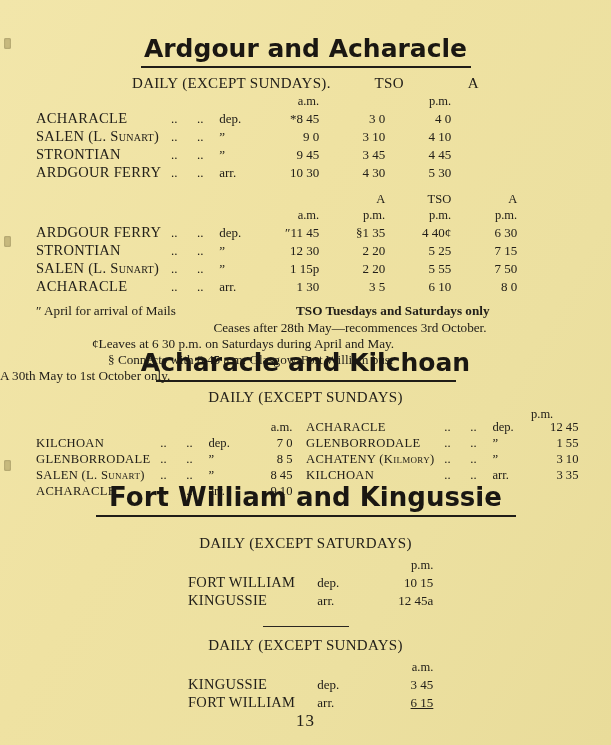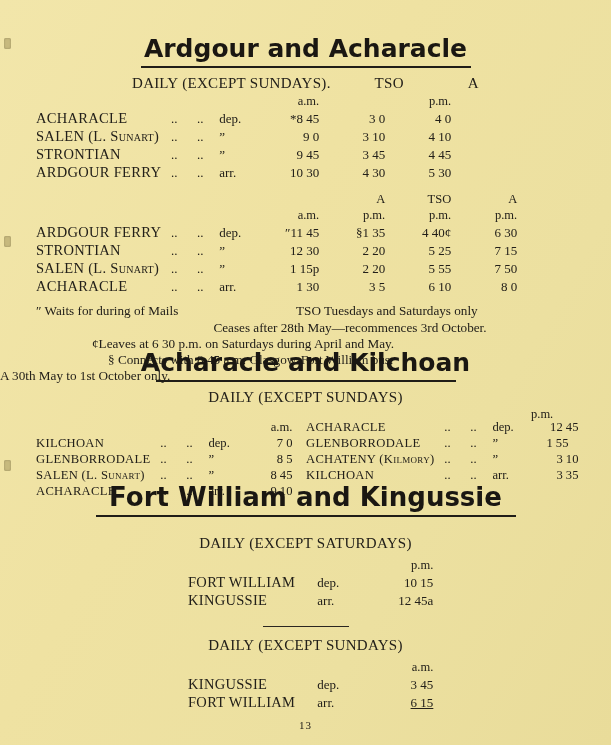--- a/index.html
+++ b/index.html
@@ -92,21 +92,21 @@
     line-height: 1.22;
   }
   .notes .ctr { text-align: center; }
 
   .small-tt td { font-size: 12.6px; }
   .pagenum {
     position: absolute;
     bottom: 14px;
     width: 100%;
     text-align: center;
-    font-size: 11px;
+    font-size: 17px;
     letter-spacing: 1px;
   }
 </style>
 </head>
 <body>
 
 <div class="page">
 
   <div class="hole h1"></div>
   <div class="hole h2"></div>
@@ -235,22 +235,22 @@
         <td class="tcol">1 30</td>
         <td class="tcol">3  5</td>
         <td class="tcol">6 10</td>
         <td class="tcol">8  0</td>
       </tr>
     </tbody>
       </table>
 
     <div class="notes" style="margin-top:7px;">
       <div style="position:relative;height:17px;">
-        <span style="position:absolute;left:36px;">″ Waits for during of Mails</span>
-        <span style="position:absolute;left:296px;">TSO Tuesdays and Saturdays only</span>
+        <span style="position:absolute;left:36px;">″ April for arrival of Mails</span>
+        <span style="position:absolute;left:296px;font-weight:bold;">TSO Tuesdays and Saturdays only</span>
       </div>
       <div class="ctr" style="padding-left:89px;">Ceases after 28th May—recommences 3rd October.</div>
       <div style="margin-left:92px;">¢Leaves at 6 30 p.m. on Saturdays during April and May.</div>
       <div style="margin-left:108px;">§ Connects with 8.45 a.m. Glasgow-Fort William bus.</div>
       <div style="">A 30th May to 1st October only.</div>
     </div>
   </div>
 
   <div class="section" style="top:348px;">
     <h1 class="title">Acharacle and Kilchoan</h1>
@@ -311,21 +311,21 @@
           <td class="dots">..</td>
           <td class="dots">..</td>
           <td class="dep">dep.</td>
           <td class="tcol" style="width:42px;">12 45</td>
         </tr>
         <tr>
           <td class="place">GLENBORRODALE</td>
           <td class="dots">..</td>
           <td class="dots">..</td>
           <td class="dep">”</td>
-          <td class="tcol" style="width:42px;text-align:center;">1 55</td>
+          <td class="tcol" style="width:42px;">1 55</td>
         </tr>
         <tr>
           <td class="place">ACHATENY (Kilmory)</td>
           <td class="dots">..</td>
           <td class="dots">..</td>
           <td class="dep">”</td>
           <td class="tcol" style="width:42px;">3 10</td>
         </tr>
         <tr>
           <td class="place">KILCHOAN</td>

